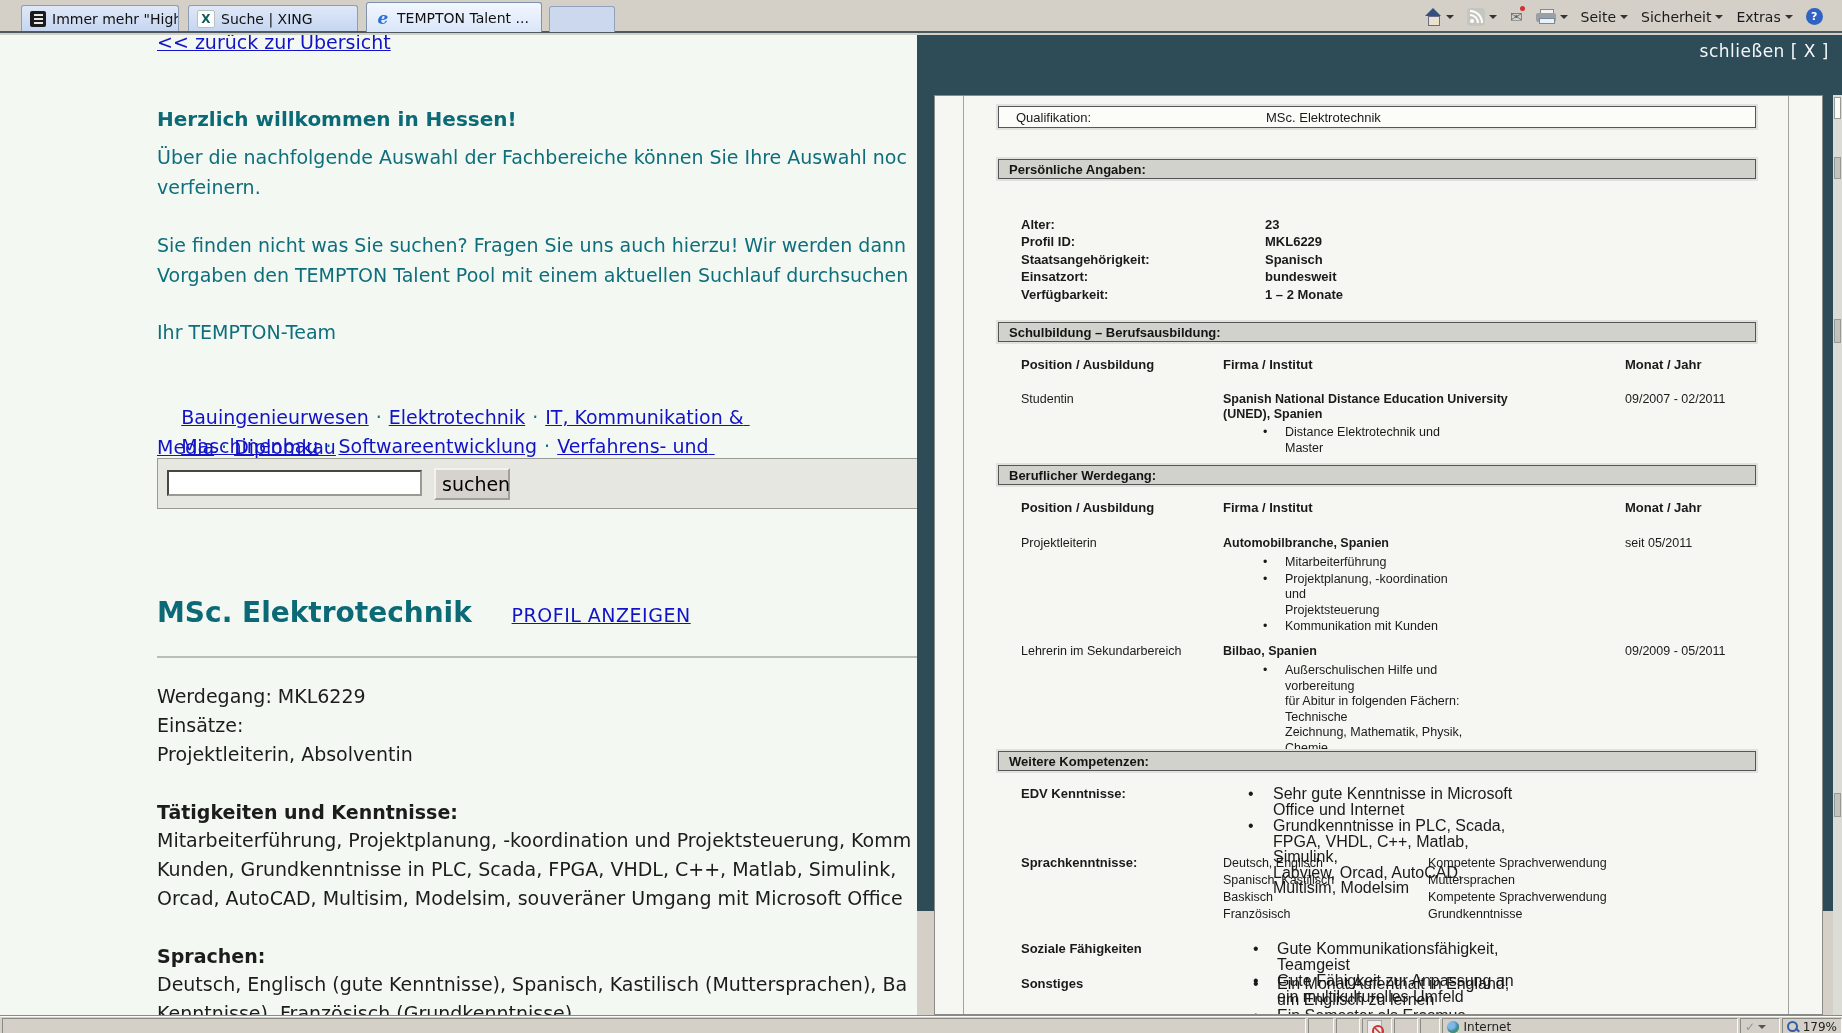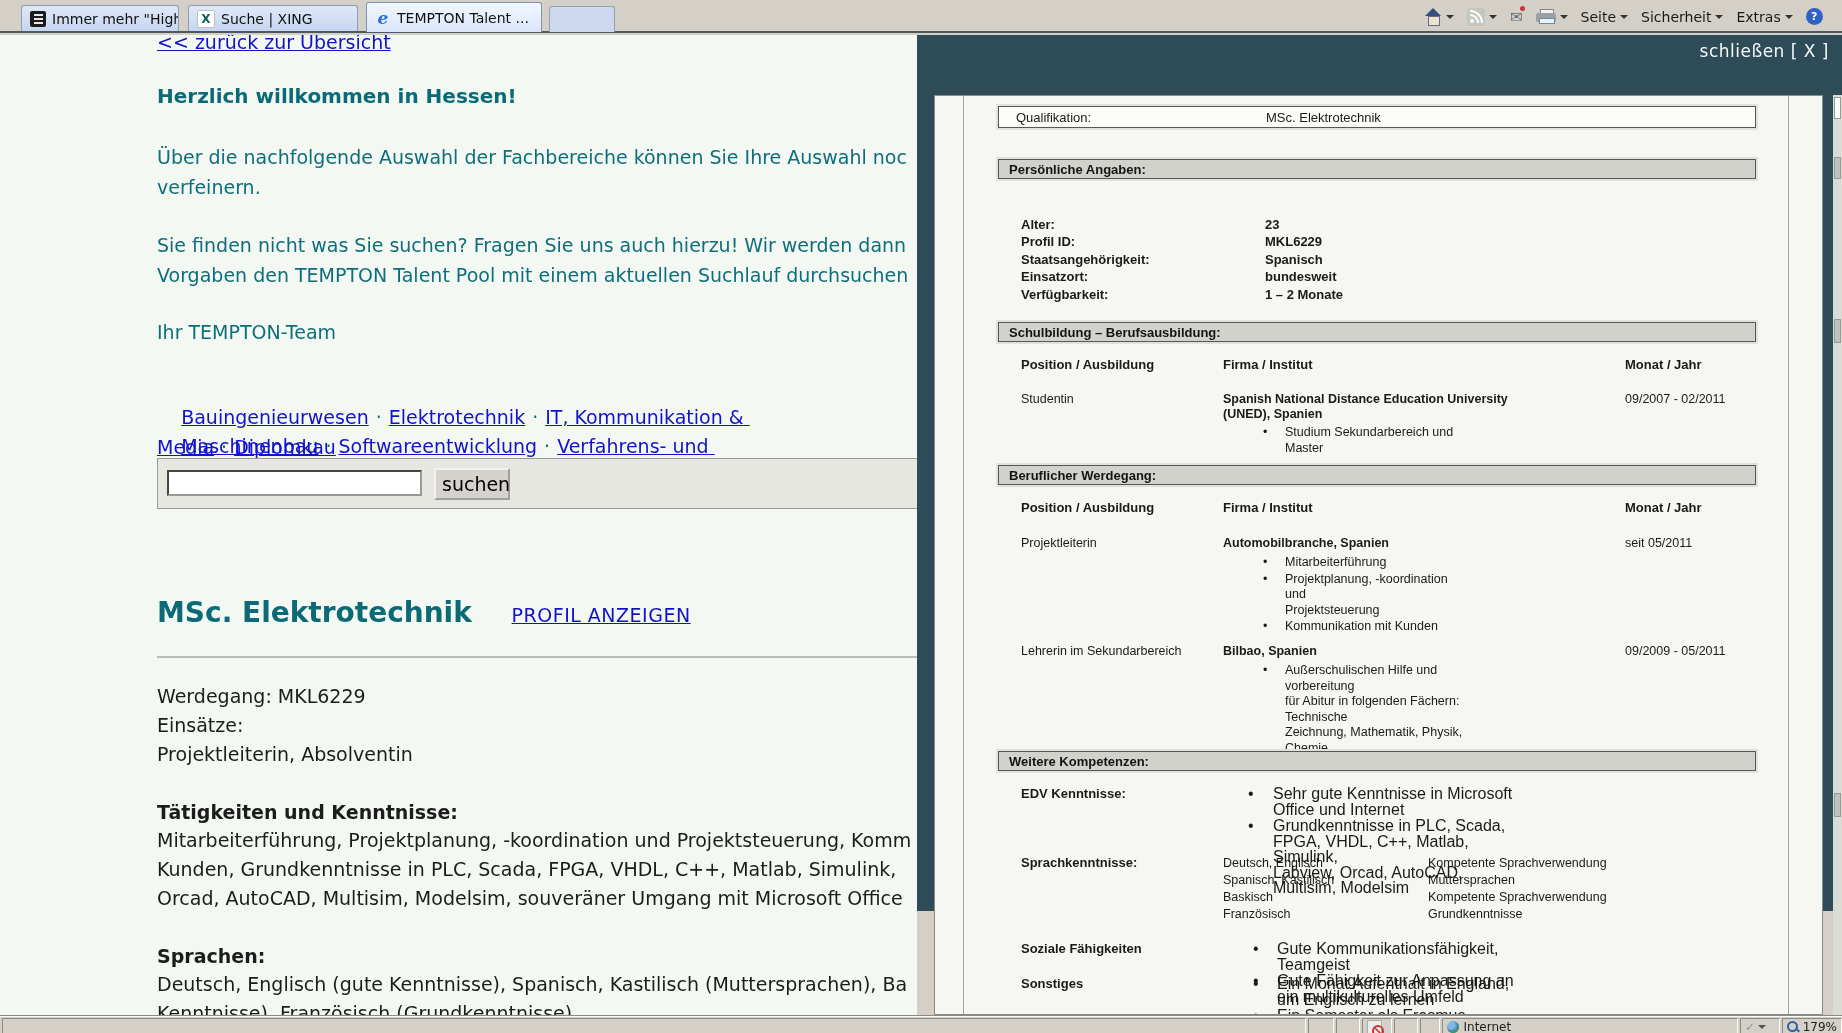--- a/index.html
+++ b/index.html
@@ -186,21 +186,21 @@
     </span>
     <span class="cmdbtn">
       <span class="ic-help">?</span>
     </span>
   </div>
 </div>
 
 <div class="left-edge"></div>
 <div class="page">
   <a class="blk backlink" style="top:-8px">&lt;&lt; zurück zur Übersicht</a>
-  <div class="blk h-welcome" style="top:46px">Herzlich willkommen in Hessen!</div>
+  <div class="blk h-welcome" style="top:69px">Herzlich willkommen in Hessen!</div>
   <div class="blk" style="top:107px">Über die nachfolgende Auswahl der Fachbereiche können Sie Ihre Auswahl noc
 verfeinern.</div>
   <div class="blk" style="top:195px">Sie finden nicht was Sie suchen? Fragen Sie uns auch hierzu! Wir werden dann
 Vorgaben den TEMPTON Talent Pool mit einem aktuellen Suchlauf durchsuchen</div>
   <div class="blk" style="top:282px">Ihr TEMPTON-Team</div>
 
   <div class="blk linkrow" style="top:337px">
     <a>Bauingenieurwesen</a><span class="sep">·</span><a>Elektrotechnik</a><span class="sep">·</span><a>IT, Kommunikation &amp; Media</a><span class="sep">·</span><a>Diplomkau</a>
   </div>
   <div class="blk linkrow" style="top:366px">
@@ -272,21 +272,21 @@
       <div class="cvhead c3" style="top:261px">Monat / Jahr</div>
 
       <div class="cvrow" style="top:296px">
         <span class="pos">Studentin</span>
         <span class="firma">Spanish National Distance Education University
 (UNED), Spanien</span>
         <span class="date">09/2007 - 02/2011</span>
         <div class="bullets bl-cv" style="top:33px">
           <div class="brow">
               <span class="bdot">•</span>
-              <span class="btxt">Studium Sekundarbereich und Master</span>
+              <span class="btxt">Distance Elektrotechnik und Master</span>
             </div>
         </div>
       </div>
 
       <div class="cvbar" style="top:369px">Beruflicher Werdegang:</div>
       <div class="cvhead c1" style="top:404px">Position / Ausbildung</div>
       <div class="cvhead c2" style="top:404px">Firma / Institut</div>
       <div class="cvhead c3" style="top:404px">Monat / Jahr</div>
 
       <div class="cvrow" style="top:440px">

